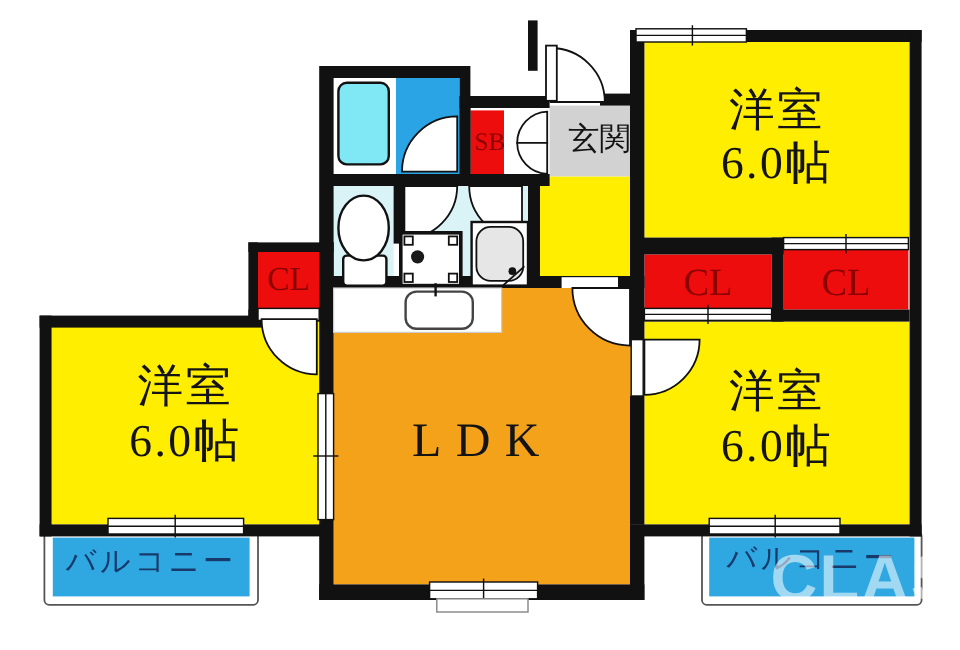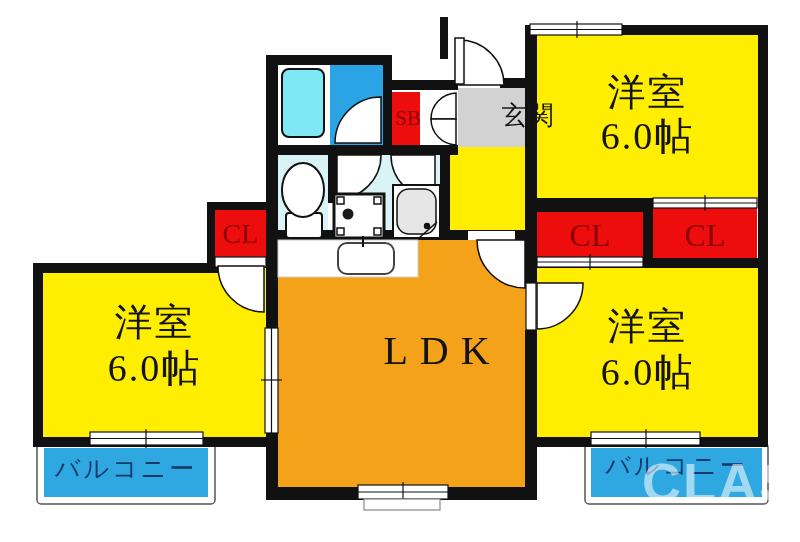--- a/index.html
+++ b/index.html
@@ -171,23 +171,23 @@
 
   <div class="lbl room-name" style="left:537px;top:72px;width:221px;">洋室</div>
   <div class="lbl room-name" style="left:537px;top:116px;width:221px;">6.0帖</div>
 
   <div class="lbl room-name" style="left:43px;top:302px;width:223px;">洋室</div>
   <div class="lbl room-name" style="left:43px;top:348px;width:223px;">6.0帖</div>
 
   <div class="lbl room-name" style="left:537px;top:306px;width:221px;">洋室</div>
   <div class="lbl room-name" style="left:537px;top:352px;width:221px;">6.0帖</div>
 
-  <div class="lbl ldk-name" style="left:278px;top:330px;width:249px;padding-left:40px;">LDK</div>
+  <div class="lbl ldk-name" style="left:278px;top:346px;width:249px;">LDK</div>
 
-  <div class="lbl genkan" style="left:458px;top:102px;width:83px;padding-left:28px;">玄関</div>
+  <div class="lbl genkan" style="left:458px;top:102px;width:83px;">玄関</div>
   <div class="lbl sb" style="left:390px;top:107px;width:31px;">SB</div>
 
   <div class="lbl cl-small" style="left:215px;top:219px;width:51px;">CL</div>
   <div class="lbl cl-big" style="left:537px;top:218px;width:106px;">CL</div>
   <div class="lbl cl-big" style="left:653px;top:218px;width:104px;">CL</div>
 
   <div class="lbl balcony-lbl" style="left:44px;top:457px;width:164px;">バルコニー</div>
   <div class="lbl balcony-lbl" style="left:591px;top:454px;width:171px;">バルコニー</div>
 
   <div class="watermark" style="left:642px;top:455px;">CLASM</div>

